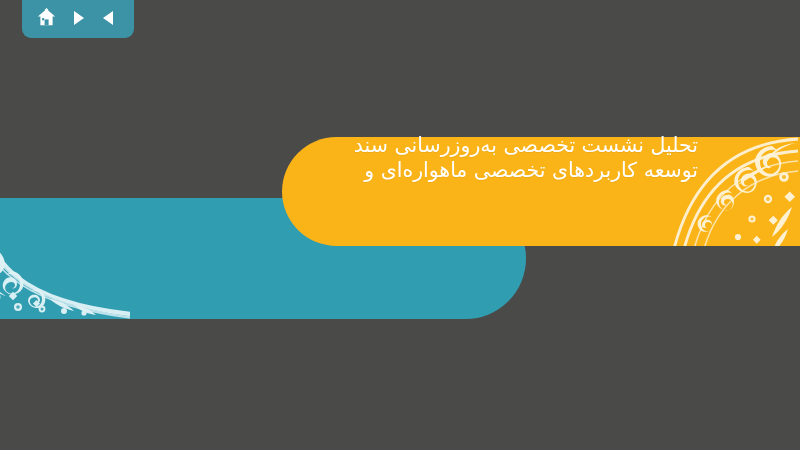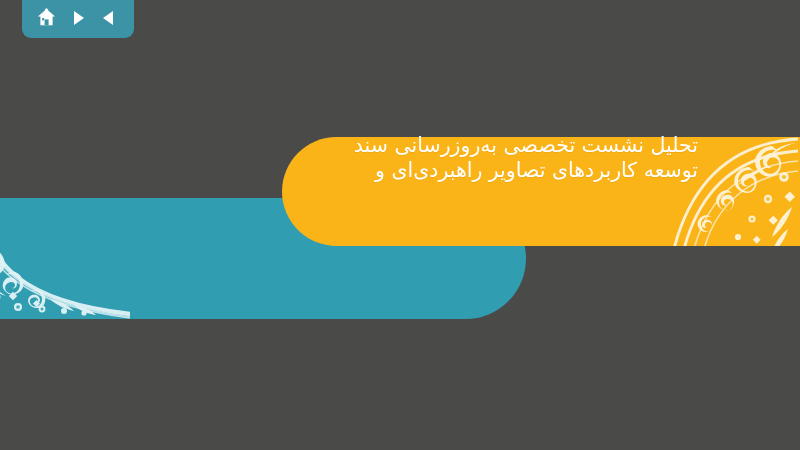--- a/index.html
+++ b/index.html
@@ -171,21 +171,21 @@
       <g fill="#fbb418" opacity=".85">
         <circle cx="156" cy="40" r="2.1"></circle>
         <circle cx="140" cy="62" r="1.9"></circle>
         <circle cx="124" cy="82" r="1.6"></circle>
       </g>
     </svg>
   </div>
 
   <div id="headline">
     <div class="hl-line l1">تحلیل نشست تخصصی به‌روزرسانی سند</div>
-    <div class="hl-line l2">توسعه کاربردهای تصاویر راهبردی‌ای و</div>
+    <div class="hl-line l2">توسعه کاربردهای تخصصی ماهواره‌ای و</div>
   </div>
 
   <div id="navbar">
 
     <div class="nav-btn" title="Back">
       <svg width="20" height="20" viewBox="0 0 20 20">
         <path d="M14 3 L14 17 L4 10 Z" fill="#ffffff"></path>
       </svg>
     </div>
 

